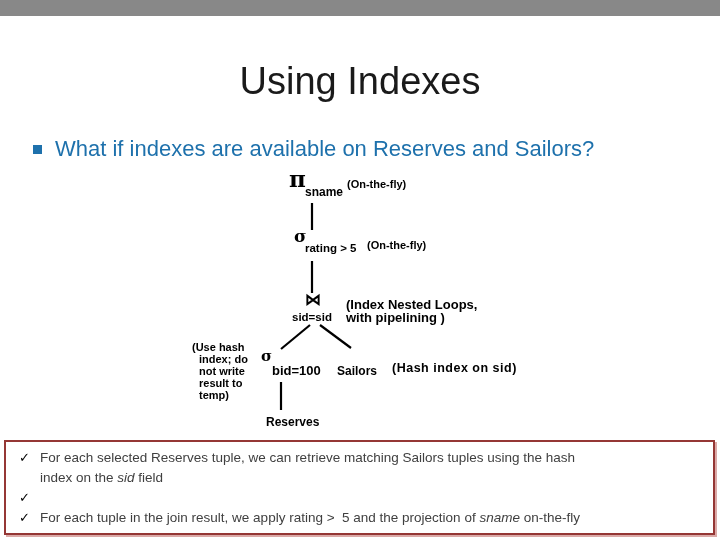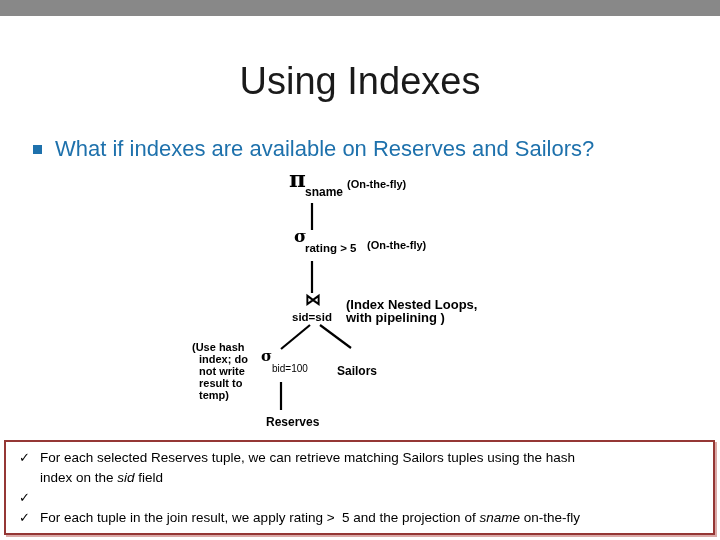--- a/index.html
+++ b/index.html
@@ -60,21 +60,21 @@
   }
   .note-usehash {
     position: absolute; left: 192px; top: 325px;
     font-weight: 700; font-size: 11px; line-height: 12px;
   }
   .note-usehash .ln + .ln { padding-left: 7px; }
   .op-sigma2 {
     position: absolute; left: 261px; top: 333px;
     font-family: "DejaVu Serif", serif; font-weight: 700; font-size: 15px; line-height: 1;
   }
-  .sub-bid { position: absolute; left: 272px; top: 347px; font-weight: 400; font-size: 10px; }
+  .sub-bid { position: absolute; left: 272px; top: 347px; font-weight: 700; font-size: 13px; }
   .lbl-sailors { position: absolute; left: 337px; top: 348px; font-weight: 700; font-size: 12px; }
   .note-hashsid {
     position: absolute; left: 392px; top: 345px;
     font-weight: 700; font-size: 12.5px; letter-spacing: 0.5px;
   }
   .note-clustered {
     position: absolute; left: 57px; top: 398px;
     font-weight: 700; font-size: 12.5px; letter-spacing: 0.3px;
   }
   .lbl-reserves { position: absolute; left: 266px; top: 399px; font-weight: 700; font-size: 12px; }
@@ -85,21 +85,21 @@
     background: #fff;
     box-shadow: 2px 2px 0 #dbaaa8;
     padding: 6px 8px 4px 10px;
   }
   .note-item { display: flex; align-items: flex-start; }
   .check {
     flex: 0 0 24px; font-size: 13px; line-height: 20px; color: #000;
     padding-left: 3px;
   }
   .note-text {
-    font-size: 13.5px; line-height: 20px; color: #000000;
+    font-size: 13.5px; line-height: 20px; color: #404040;
     white-space: pre-wrap;
   }
   .note-text i { font-style: italic; text-align: right; }
 </style>
 </head>
 <body>
 
 <div class="slide">
 
   <div class="title">Using Indexes</div>
@@ -137,20 +137,21 @@
     <div class="ln">index; do</div>
     <div class="ln">not write</div>
     <div class="ln">result to</div>
     <div class="ln">temp)</div>
   </div>
 
   <span class="op-sigma2">σ</span>
   <span class="sub-bid">bid=100</span>
 
   <span class="lbl-sailors">Sailors</span>
+  <span class="note-hashsid">(Hash index on sid)</span>
 
   <span class="lbl-reserves">Reserves</span>
 
   <div class="notes-box">
     <div class="note-item">
       <span class="check">✓</span>
       <span class="note-text"><span>For each selected Reserves tuple, we can retrieve matching Sailors tuples using the hash
 index on the </span><i>sid</i><span> field</span></span>
     </div>
     <div class="note-item">

